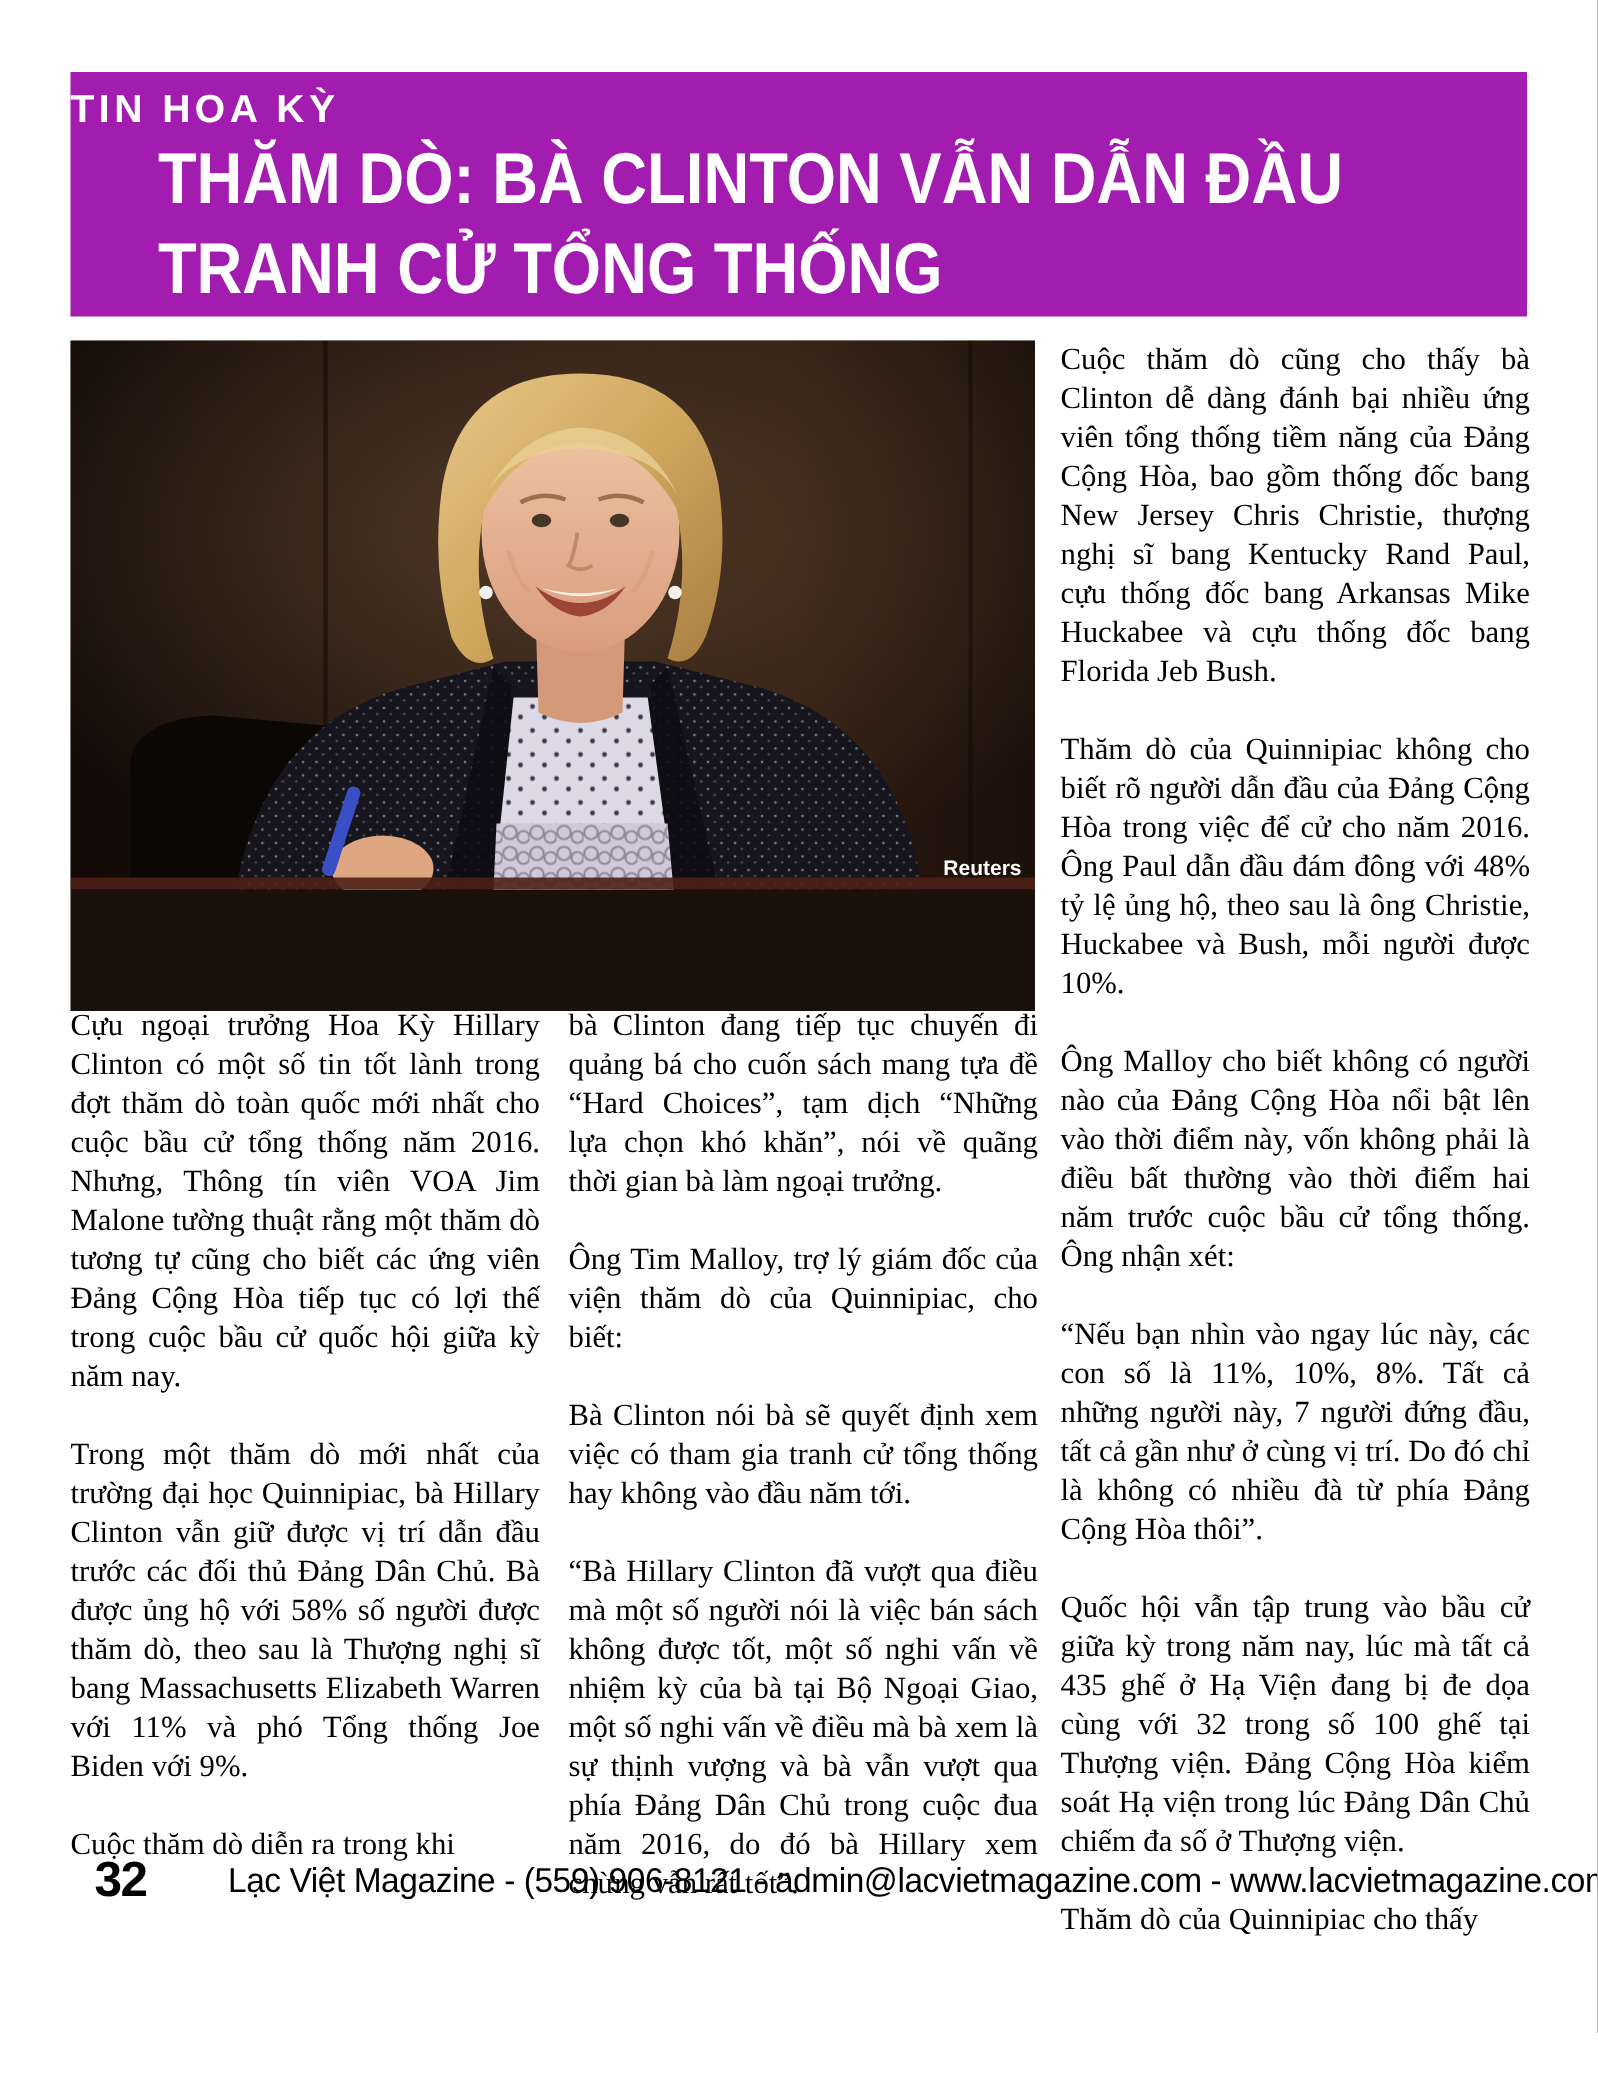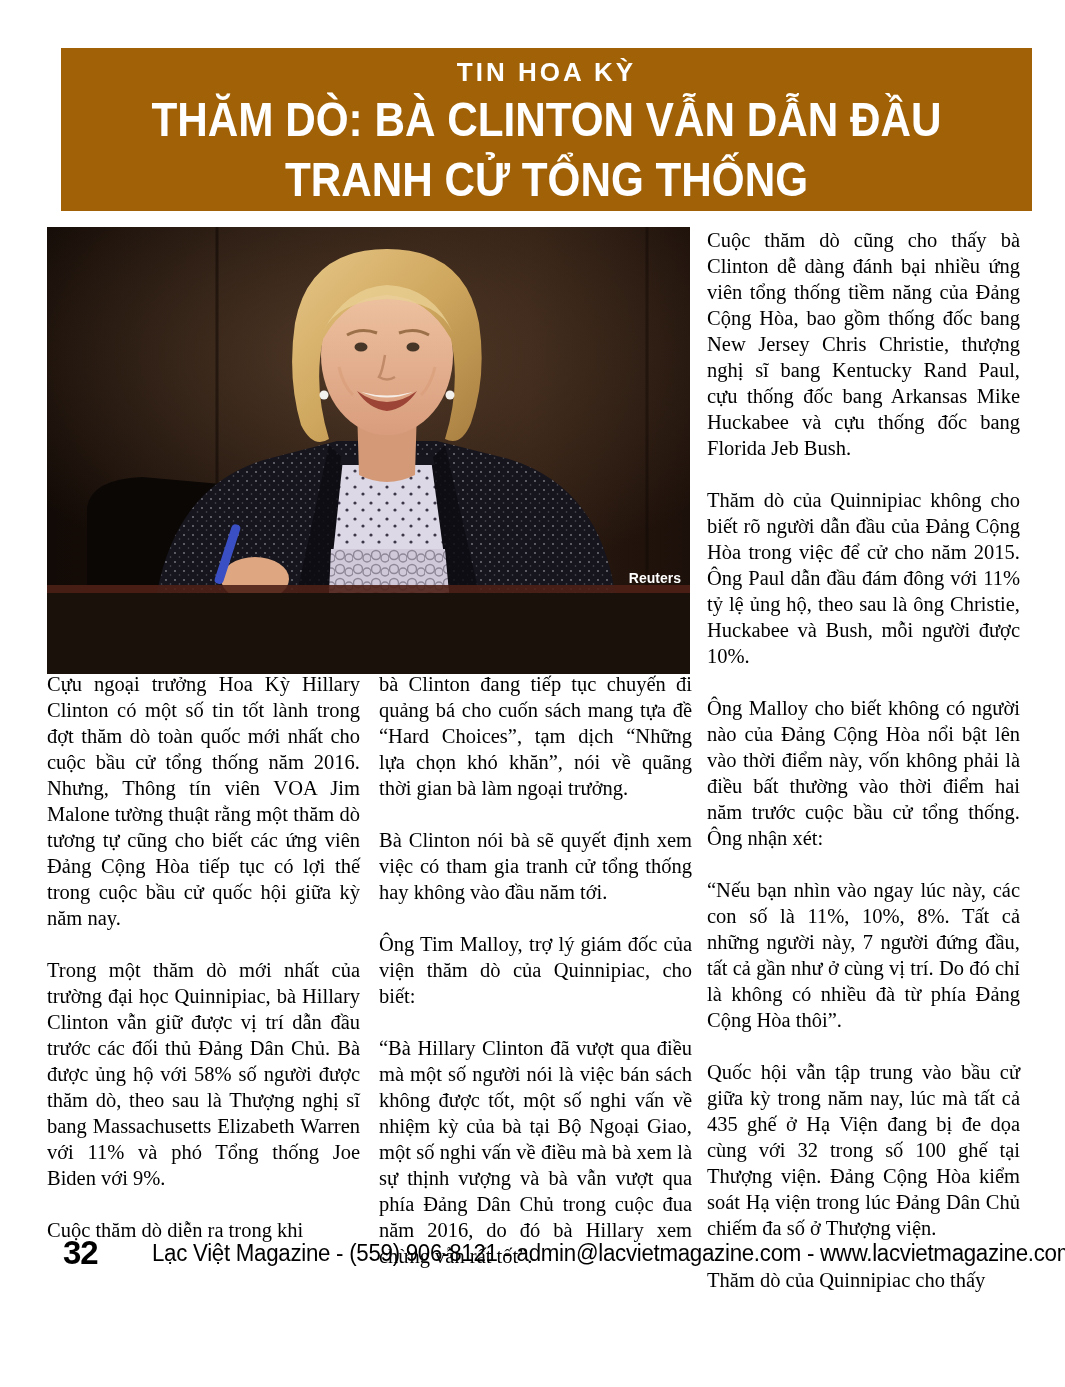--- a/index.html
+++ b/index.html
@@ -7,22 +7,22 @@
     position:relative;
     width:1065px;height:1387px;
     background:#ffffff;
     margin:0 auto;
     overflow:hidden;
     font-family:"Liberation Serif", serif;
     color:#000;
   }
   
   .banner{
-    position:absolute;left:61px;top:48px;width:971px;height:163px;
-    background:#a16207;color:#fff;text-align:center;
+    position:absolute;left:47px;top:48px;width:971px;height:163px;
+    background:#a21caf;color:#fff;text-align:left;
     font-family:"Liberation Sans", sans-serif;
   }
   .kicker{
     margin-top:9px;
     font-size:26px;font-weight:bold;letter-spacing:3px;line-height:30px;
   }
   .headline{
     margin-top:6px;
     font-size:48px;font-weight:bold;line-height:54px;letter-spacing:0px;
     transform:scaleX(0.88);transform-origin:50% 0;
@@ -168,28 +168,28 @@
 
 
   <div class="col" id="col1">
     <p>Cựu ngoại trưởng Hoa Kỳ Hillary Clinton có một số tin tốt lành trong đợt thăm dò toàn quốc mới nhất cho cuộc bầu cử tổng thống năm 2016. Nhưng, Thông tín viên VOA Jim Malone tường thuật rằng một thăm dò tương tự cũng cho biết các ứng viên Đảng Cộng Hòa tiếp tục có lợi thế trong cuộc bầu cử quốc hội giữa kỳ năm nay.</p>
     <p>Trong một thăm dò mới nhất của trường đại học Quinnipiac, bà Hillary Clinton vẫn giữ được vị trí dẫn đầu trước các đối thủ Đảng Dân Chủ. Bà được ủng hộ với 58% số người được thăm dò, theo sau là Thượng nghị sĩ bang Massachusetts Elizabeth Warren với 11% và phó Tổng thống Joe Biden với 9%.</p>
     <p>Cuộc thăm dò diễn ra trong khi</p>
   </div>
 
   <div class="col" id="col2">
     <p>bà Clinton đang tiếp tục chuyến đi quảng bá cho cuốn sách mang tựa đề “Hard Choices”, tạm dịch “Những lựa chọn khó khăn”, nói về quãng thời gian bà làm ngoại trưởng.</p>
+    <p>Ông Tim Malloy, trợ lý giám đốc của viện thăm dò của Quinnipiac, cho biết:</p>
     <p>Bà Clinton nói bà sẽ quyết định xem việc có tham gia tranh cử tổng thống hay không vào đầu năm tới.</p>
-    <p>Ông Tim Malloy, trợ lý giám đốc của viện thăm dò của Quinnipiac, cho biết:</p>
     <p>“Bà Hillary Clinton đã vượt qua điều mà một số người nói là việc bán sách không được tốt, một số nghi vấn về nhiệm kỳ của bà tại Bộ Ngoại Giao, một số nghi vấn về điều mà bà xem là sự thịnh vượng và bà vẫn vượt qua phía Đảng Dân Chủ trong cuộc đua năm 2016, do đó bà Hillary xem chừng vẫn rất tốt”.</p>
   </div>
 
   <div class="col" id="col3">
     <p>Cuộc thăm dò cũng cho thấy bà Clinton dễ dàng đánh bại nhiều ứng viên tổng thống tiềm năng của Đảng Cộng Hòa, bao gồm thống đốc bang New Jersey Chris Christie, thượng nghị sĩ bang Kentucky Rand Paul, cựu thống đốc bang Arkansas Mike Huckabee và cựu thống đốc bang Florida Jeb Bush.</p>
-    <p>Thăm dò của Quinnipiac không cho biết rõ người dẫn đầu của Đảng Cộng Hòa trong việc để cử cho năm 2015. Ông Paul dẫn đầu đám đông với 11% tỷ lệ ủng hộ, theo sau là ông Christie, Huckabee và Bush, mỗi người được 10%.</p>
+    <p>Thăm dò của Quinnipiac không cho biết rõ người dẫn đầu của Đảng Cộng Hòa trong việc để cử cho năm 2016. Ông Paul dẫn đầu đám đông với 48% tỷ lệ ủng hộ, theo sau là ông Christie, Huckabee và Bush, mỗi người được 10%.</p>
     <p>Ông Malloy cho biết không có người nào của Đảng Cộng Hòa nổi bật lên vào thời điểm này, vốn không phải là điều bất thường vào thời điểm hai năm trước cuộc bầu cử tổng thống. Ông nhận xét:</p>
     <p>“Nếu bạn nhìn vào ngay lúc này, các con số là 11%, 10%, 8%. Tất cả những người này, 7 người đứng đầu, tất cả gần như ở cùng vị trí. Do đó chỉ là không có nhiều đà từ phía Đảng Cộng Hòa thôi”.</p>
     <p>Quốc hội vẫn tập trung vào bầu cử giữa kỳ trong năm nay, lúc mà tất cả 435 ghế ở Hạ Viện đang bị đe dọa cùng với 32 trong số 100 ghế tại Thượng viện. Đảng Cộng Hòa kiểm soát Hạ viện trong lúc Đảng Dân Chủ chiếm đa số ở Thượng viện.</p>
     <p>Thăm dò của Quinnipiac cho thấy</p>
   </div>
 
   <div class="footer">
     <span class="page-number">32</span>
     <span class="footer-info">Lạc Việt Magazine - (559) 906-8121 - admin@lacvietmagazine.com - www.lacvietmagazine.com</span>
   </div>

